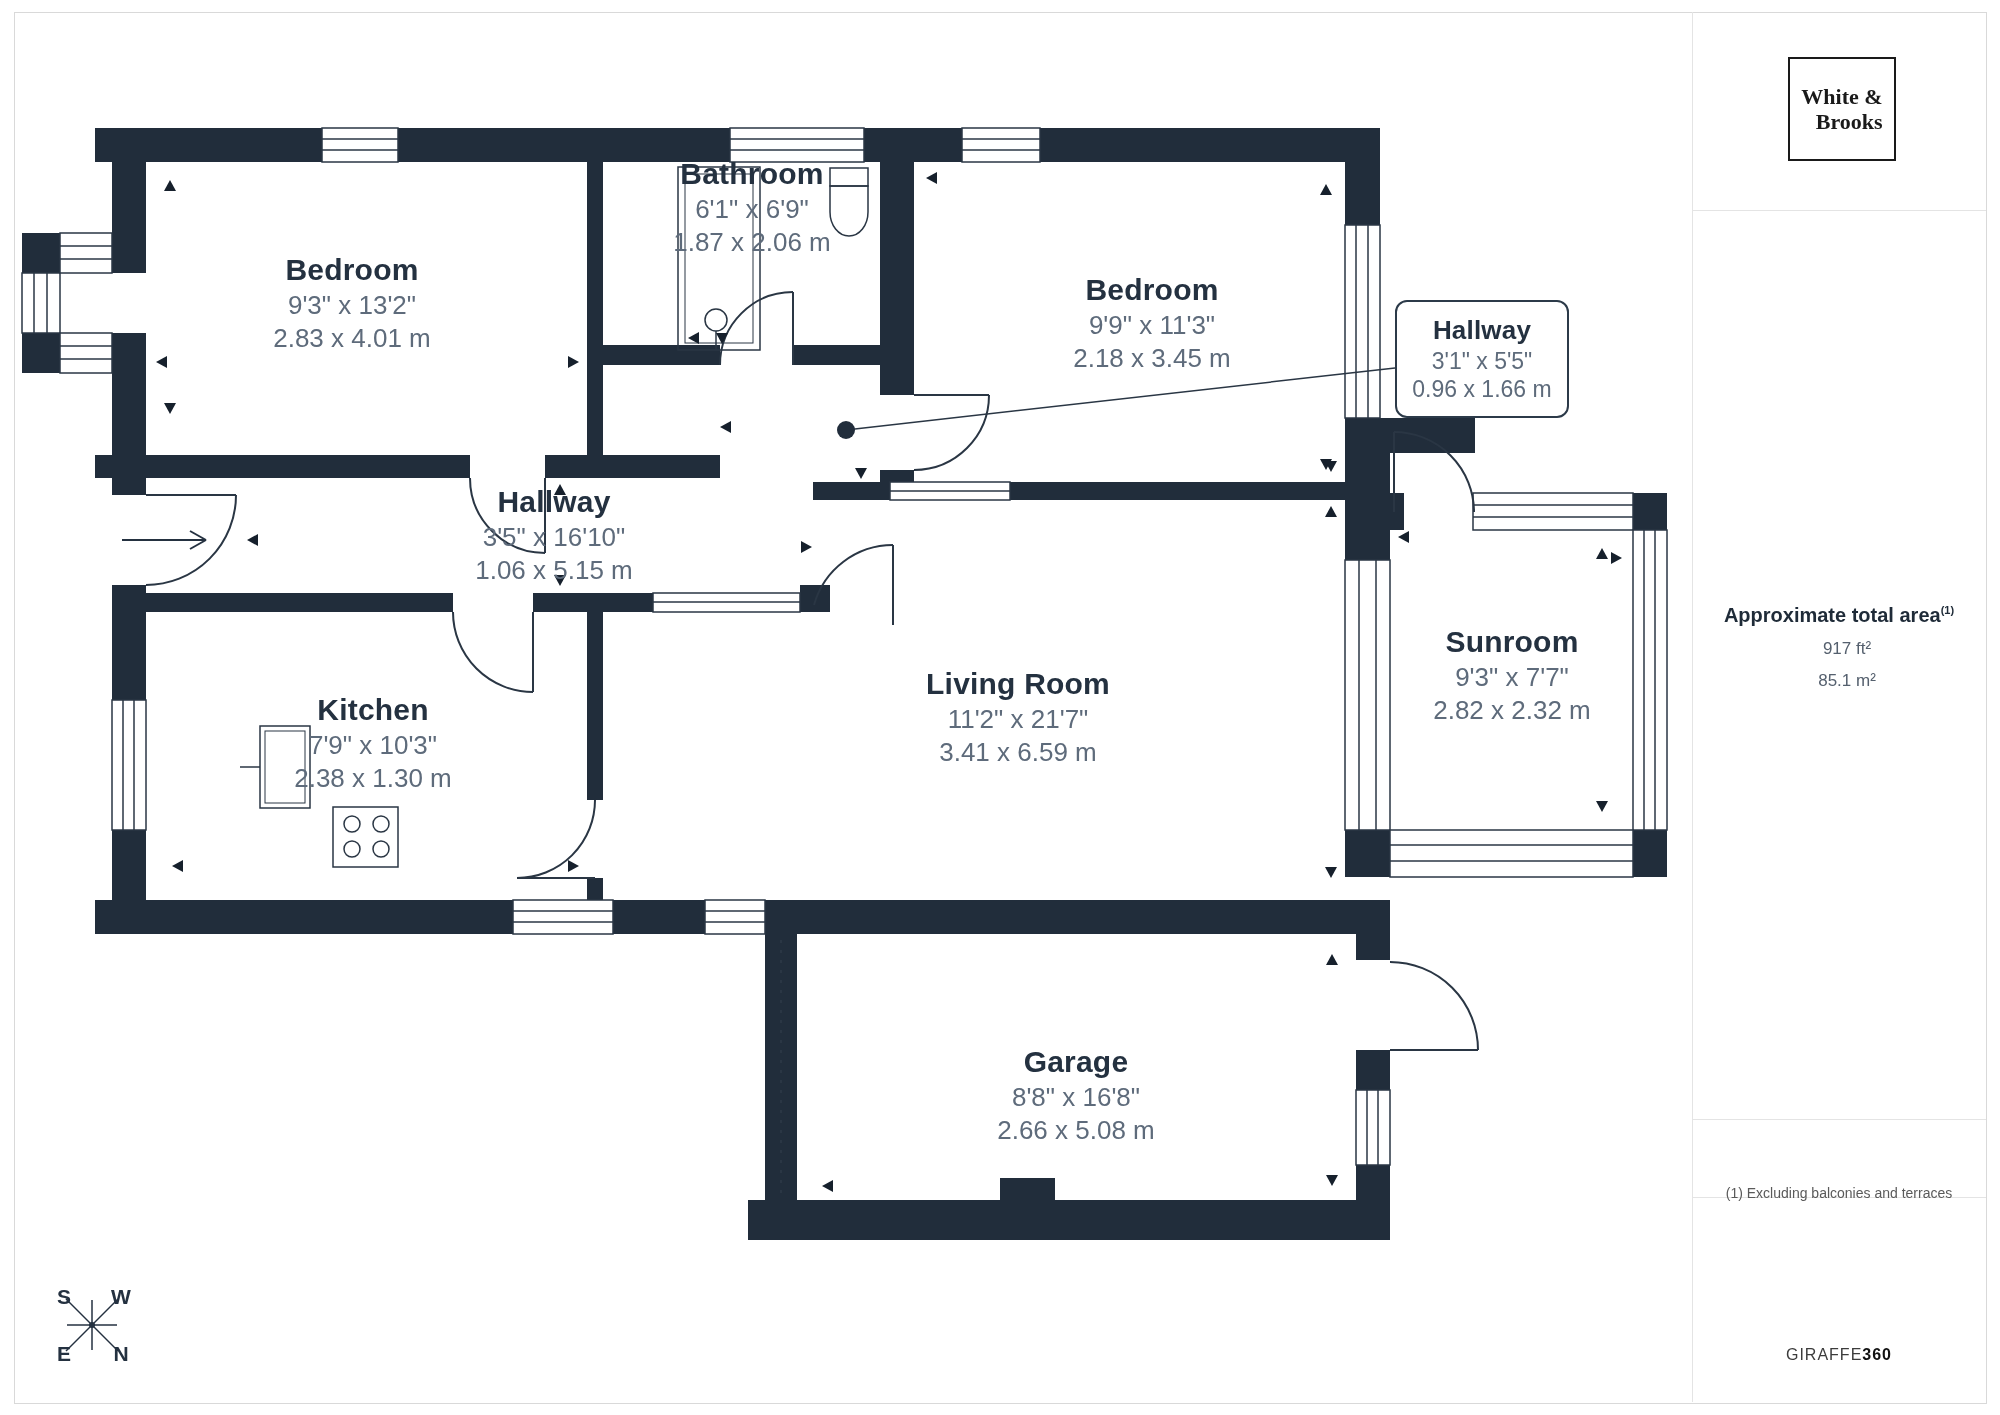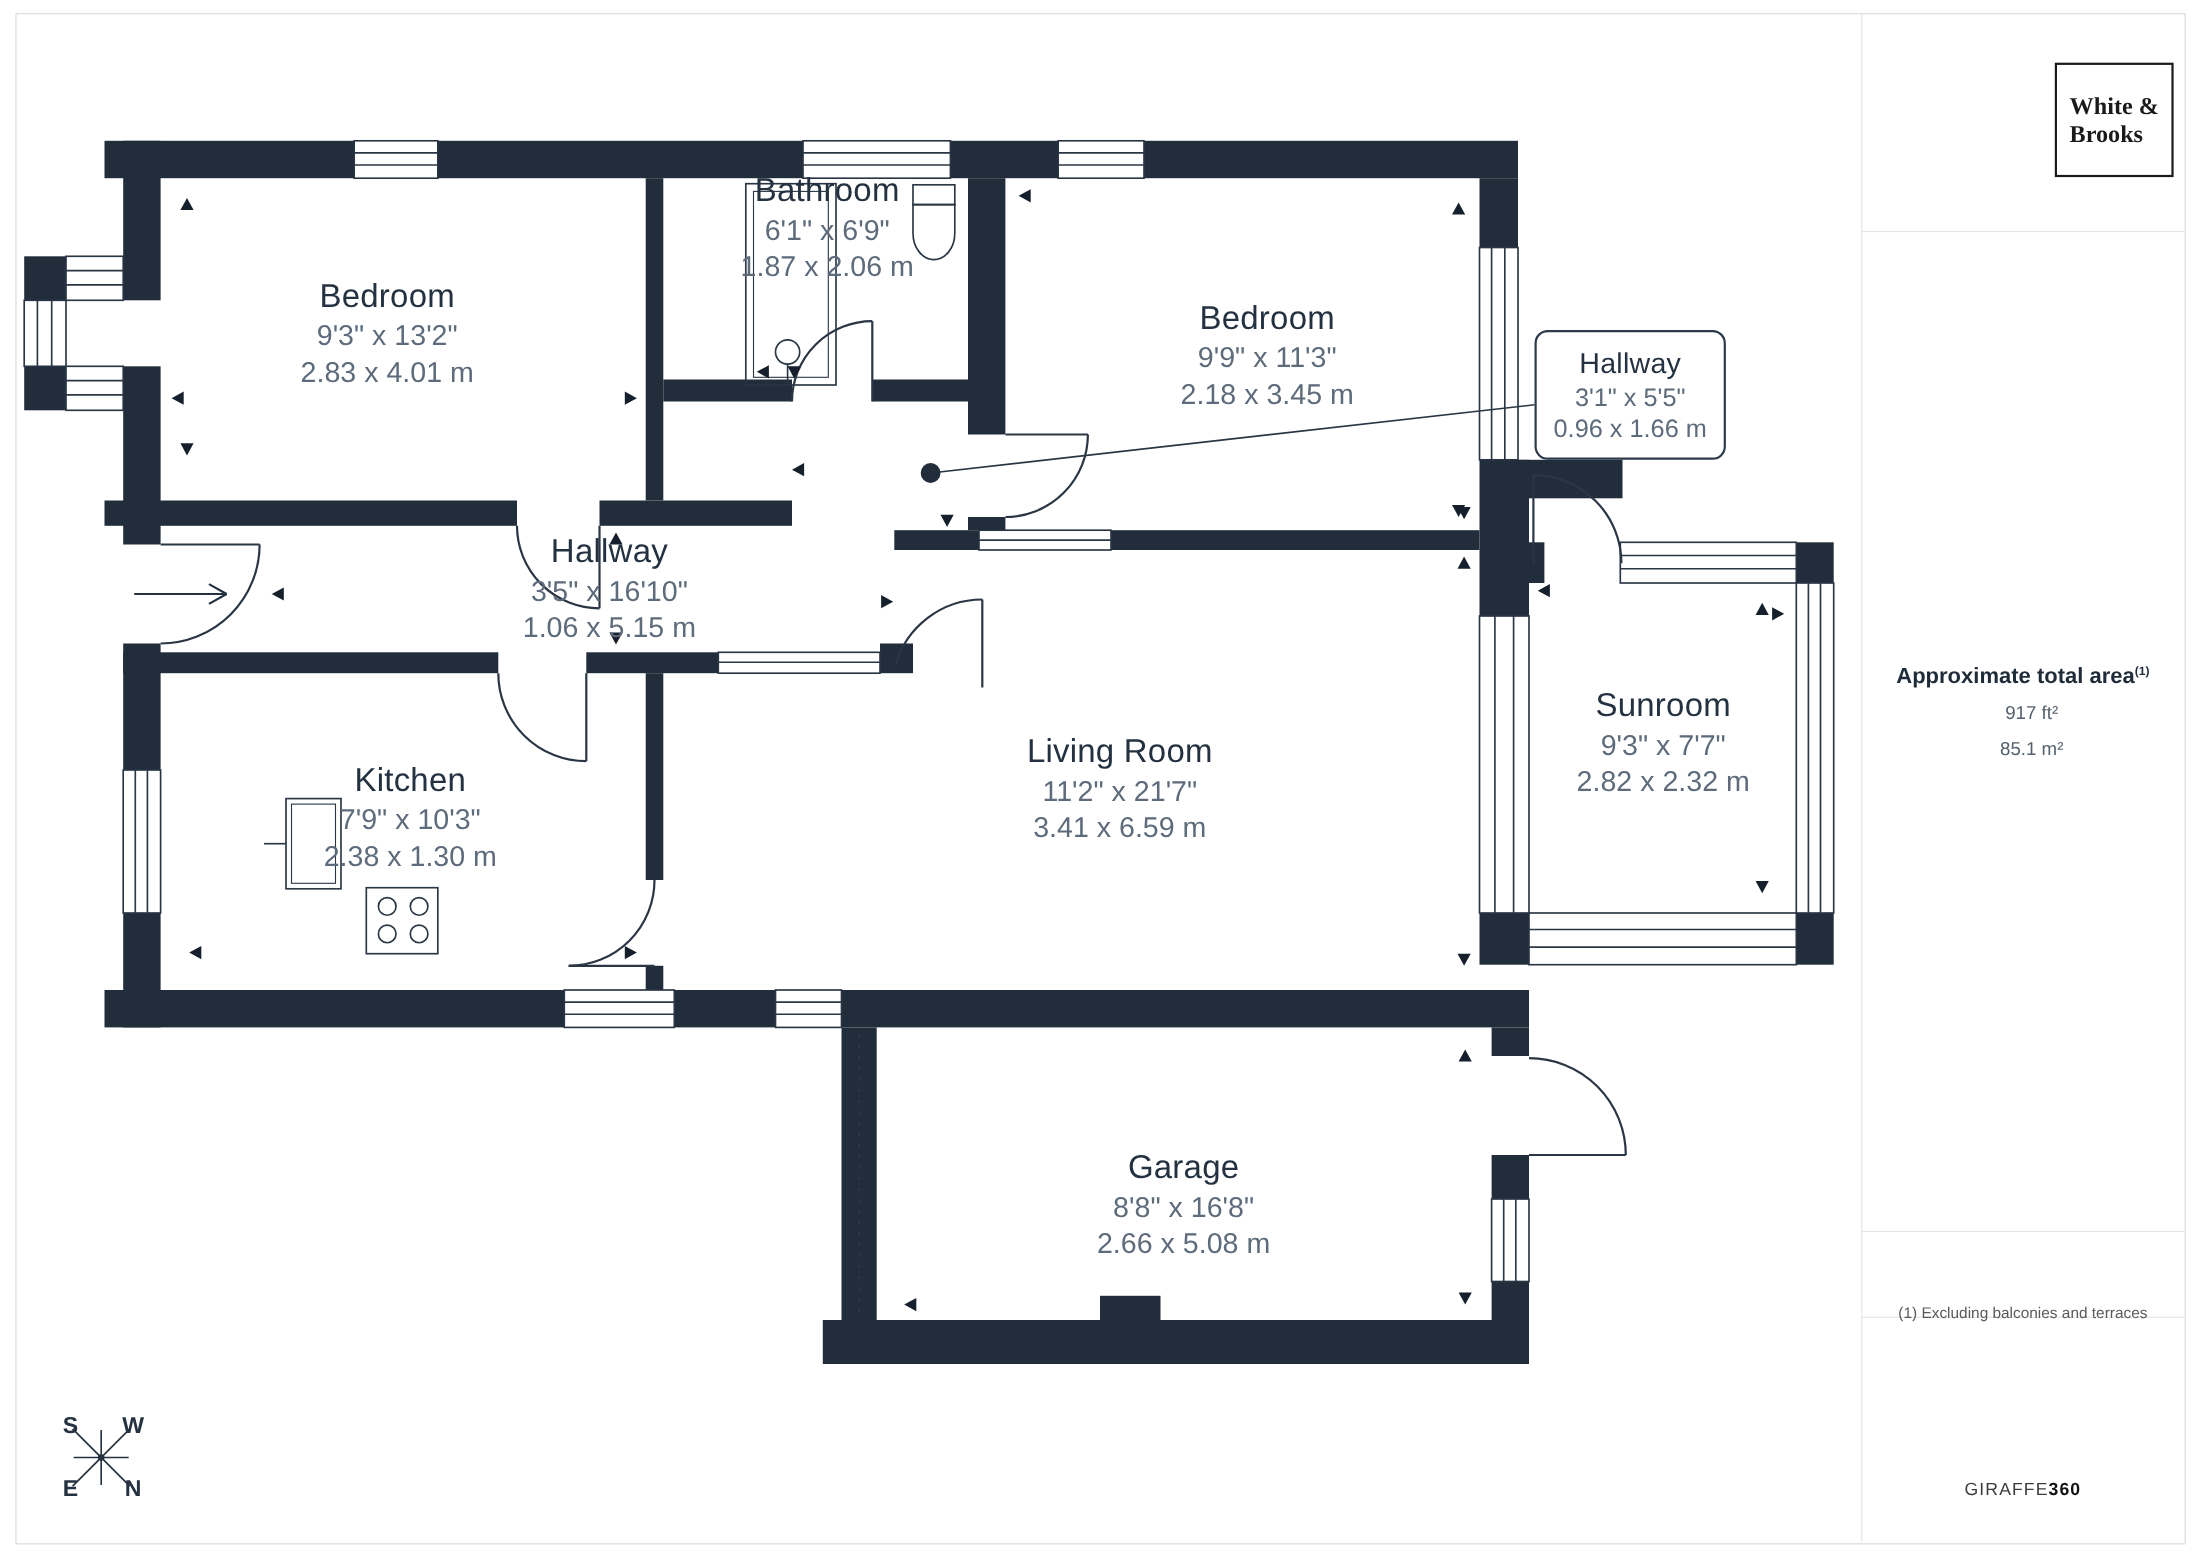--- a/index.html
+++ b/index.html
@@ -3,35 +3,35 @@
 <meta charset="utf-8">
 <style>
   html,body{margin:0;padding:0;background:#fff;}
   .page{position:relative;width:2000px;height:1415px;background:#ffffff;overflow:hidden;
         font-family:"Liberation Sans",sans-serif;}
   .frame{position:absolute;left:14px;top:12px;width:1971px;height:1390px;
          border:1px solid #d9d9d9;pointer-events:none;}
   .plan-svg{position:absolute;left:0;top:0;width:2000px;height:1415px;}
   
   .room-label{position:absolute;transform:translate(-50%,-50%);text-align:center;white-space:nowrap;}
-  .room-name{font-size:30px;font-weight:400;color:#243140;line-height:1.3;letter-spacing:.2px;}
+  .room-name{font-size:30px;font-weight:700;color:#243140;line-height:1.3;letter-spacing:.2px;}
   .room-imp,.room-met{font-size:26px;color:#5e6b7b;line-height:1.25;}
   
   .callout{position:absolute;left:1395px;top:300px;width:170px;height:114px;background:#fff;
            border:2px solid #2c3a49;border-radius:12px;text-align:center;
            display:flex;flex-direction:column;justify-content:center;}
   .callout .room-name{font-size:26px;line-height:1.25;}
   .callout .room-imp,.callout .room-met{font-size:23px;line-height:1.25;}
   
   .compass-letter{position:absolute;transform:translate(-50%,-50%);font-size:21px;font-weight:700;color:#243140;}
   
   .v-divider{position:absolute;left:1692px;top:12px;width:1px;height:1390px;background:#e4e4e4;}
   .h-divider{position:absolute;left:1692px;width:294px;height:1px;background:#e4e4e4;}
-  .logo-box{position:absolute;left:1868px;top:57px;width:104px;height:100px;border:2px solid #1a1a1a;
-            display:flex;align-items:center;justify-content:center;text-align:left;}
+  .logo-box{position:absolute;left:1788px;top:57px;width:104px;height:100px;border:2px solid #1a1a1a;
+            display:flex;align-items:center;justify-content:center;text-align:right;}
   .logo-text{font-family:"Liberation Serif",serif;font-weight:700;font-size:22px;line-height:1.15;color:#1a1a1a;}
   .area-block{position:absolute;left:1692px;top:604px;width:294px;text-align:center;color:#1f2b38;}
   .area-title{font-size:20px;font-weight:700;}
   .area-title sup{font-size:11px;}
   .area-val{font-size:17px;color:#55606e;margin-top:12px;padding-left:16px;}
   .footnote{position:absolute;left:1692px;top:1144px;width:294px;text-align:center;
             font-size:14px;color:#5a5a5a;margin-top:41px;}
   .disclaimer{position:absolute;left:1714px;top:1222px;width:250px;text-align:center;
               font-size:14px;color:#5a5a5a;line-height:1.62;}
   .brand{position:absolute;left:1692px;top:1346px;width:294px;text-align:center;

